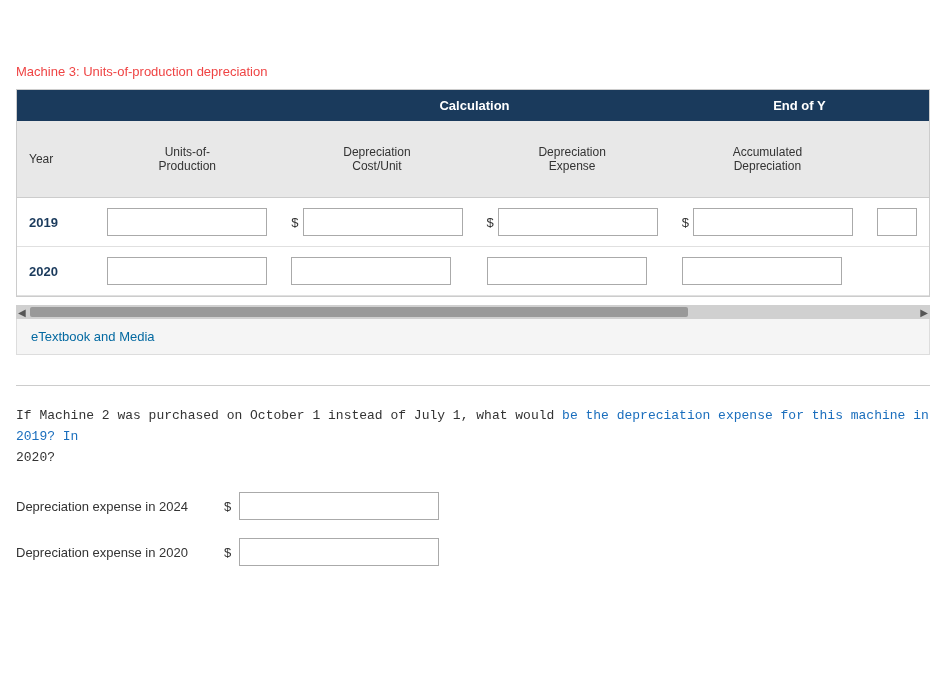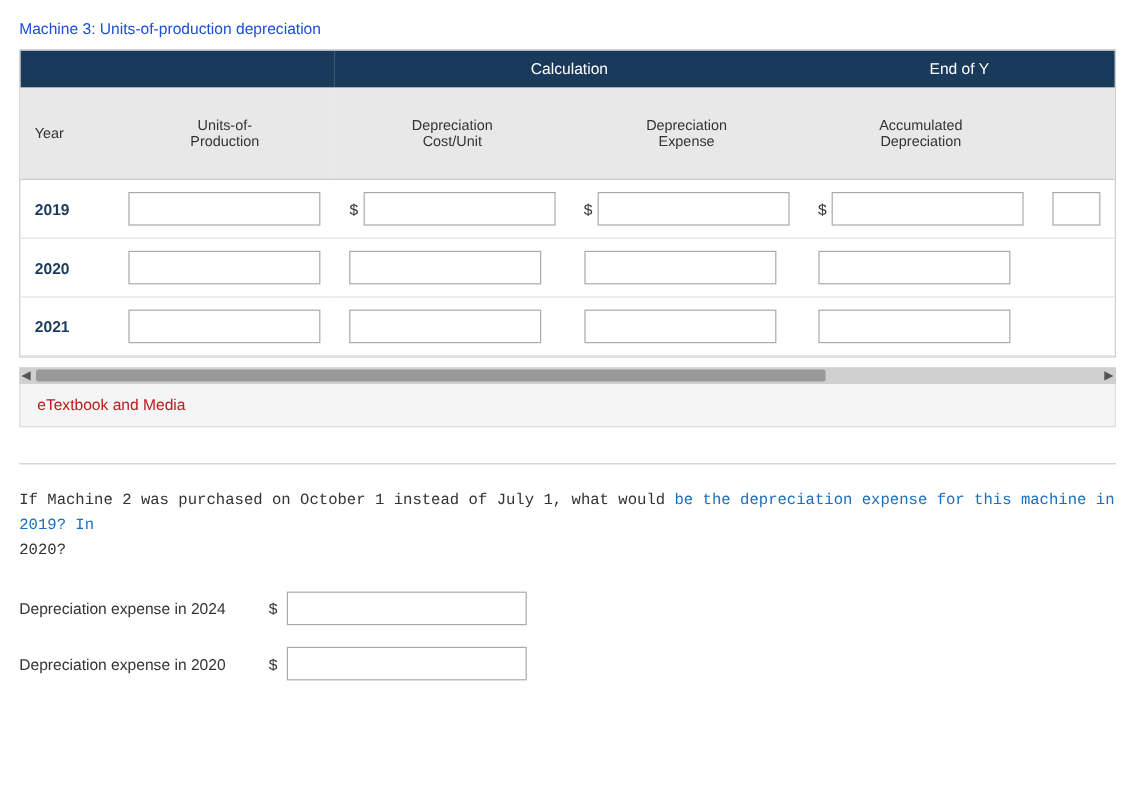--- a/index.html
+++ b/index.html
@@ -8,40 +8,41 @@
       padding: 0;
     }
     body {
       font-family: Arial, sans-serif;
       font-size: 13px;
       background: #fff;
       color: #333;
       padding: 16px;
     }
     .page-title {
-      color: #1d4ed8;
+      color: #ef4444;
       font-size: 13px;
       margin-bottom: 10px;
+      margin-top: 48px;
     }
     .table-wrapper {
       overflow-x: auto;
       border: 1px solid #ccc;
       margin-bottom: 8px;
     }
     table {
       border-collapse: collapse;
       min-width: 900px;
       width: 100%;
     }
     .header-row-top th {
       background-color: #1a3a5c;
       color: #fff;
       text-align: center;
       padding: 8px 12px;
-      font-weight: normal;
+      font-weight: bold;
       font-size: 13px;
     }
     .header-row-top th.end-of {
     }
     .header-row-sub th {
       background-color: #e8e8e8;
       text-align: center;
       padding: 24px 12px;
       font-weight: normal;
       font-size: 12px;
@@ -84,21 +85,21 @@
     }
     td.has-dollar {
       white-space: nowrap;
     }
     .etextbook-bar {
       background: #f5f5f5;
       border: 1px solid #ddd;
       border-top: none;
       padding: 10px 14px;
       font-size: 13px;
-      color: #b91c1c;
+      color: #0369a1;
       margin-bottom: 30px;
     }
     .divider {
       border: none;
       border-top: 1px solid #ccc;
       margin: 20px 0;
     }
     .question-text {
       font-size: 13px;
       color: #333;
@@ -216,36 +217,20 @@
         </td>
         <td>
           <input type="text" class="input-narrow" value="" style="">
         </td>
         <td>
           <input type="text" class="input-narrow" value="" style="">
         </td>
         <td></td>
       </tr>
 
-      <tr class="data-row">
-        <td class="year-cell">2021</td>
-        <td>
-          <input type="text" class="input-narrow" value="" style="">
-        </td>
-        <td>
-          <input type="text" class="input-narrow" value="" style="">
-        </td>
-        <td>
-          <input type="text" class="input-narrow" value="" style="">
-        </td>
-        <td>
-          <input type="text" class="input-narrow" value="" style="">
-        </td>
-        <td></td>
-      </tr>
     </tbody>
   </table>
 </div>
 
 <div class="scrollbar-area">
   <span class="scroll-arrow-left">◀</span>
   <div class="scrollbar-thumb"></div>
   <span class="scroll-arrow-right">▶</span>
 </div>
 

